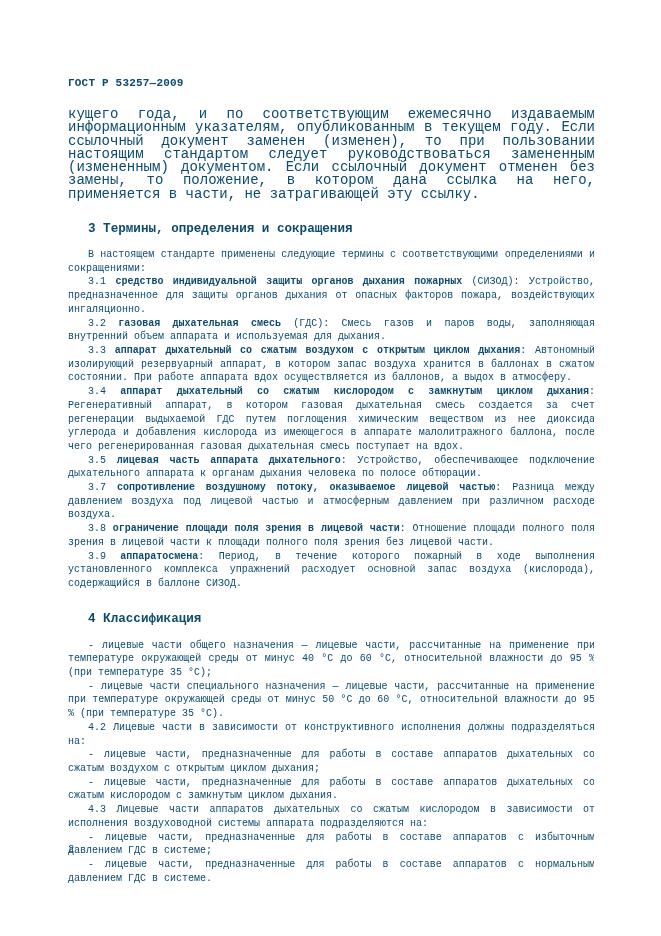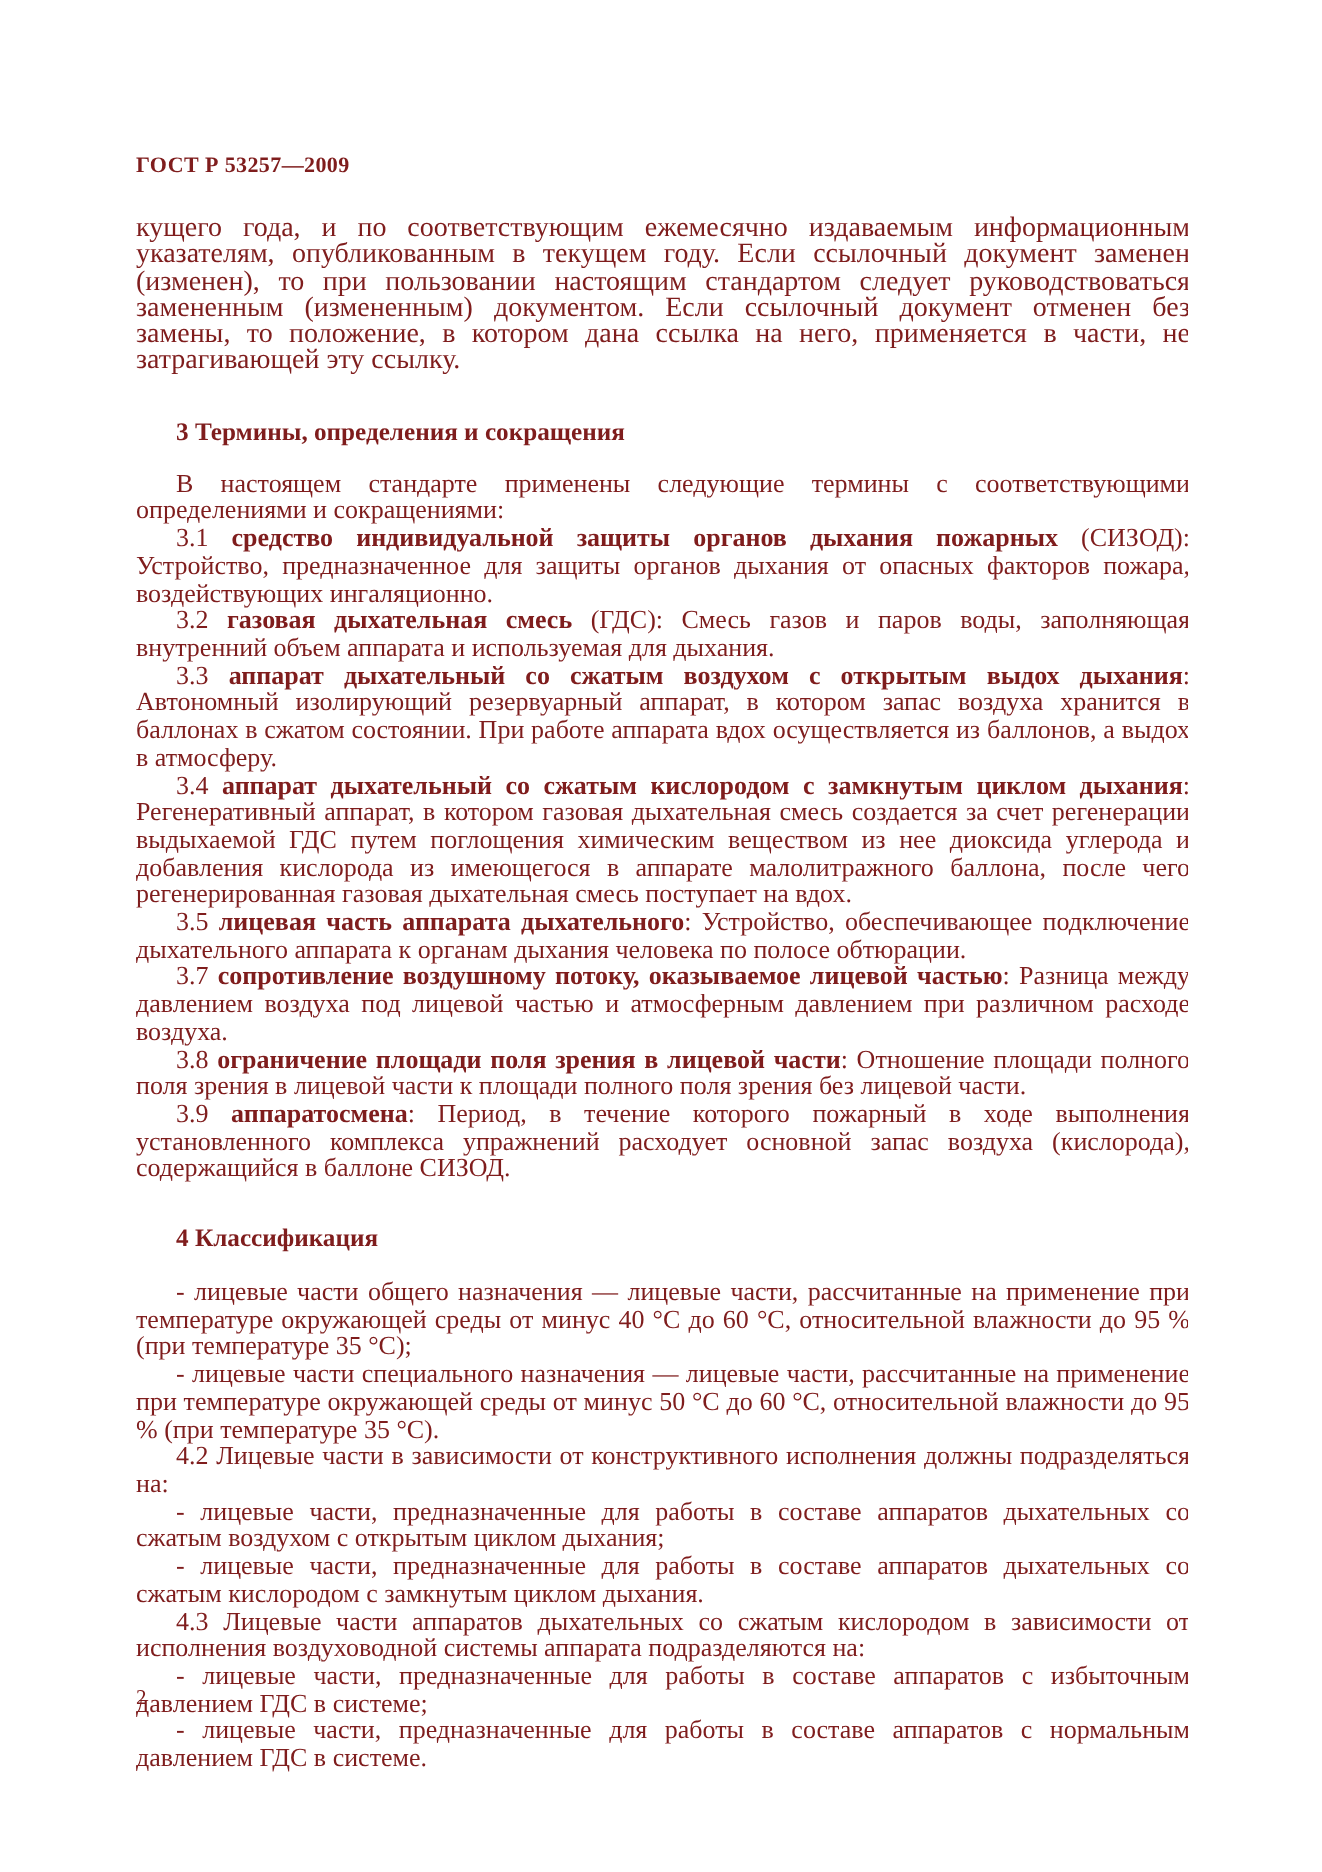--- a/index.html
+++ b/index.html
@@ -1,22 +1,22 @@
 <!DOCTYPE html>
 <html lang="ru"><head>
 <meta charset="utf-8">
 <style>
   html, body { margin: 0; padding: 0; background: #ffffff; }
   .page {
     position: relative;
     width: 594px;
     height: 936px;
     background: #ffffff;
-    color: #7f1d1d;
-    font-family: Liberation Serif, serif;
+    color: #0c4a6e;
+    font-family: Liberation Mono, monospace;
     overflow: hidden;
   }
   .content {
     position: absolute;
     left: 68px;
     top: 77px;
     width: 527px;
   }
   .doc-header {
     font-size: 11px;
@@ -34,21 +34,21 @@
     font-size: 12.6px;
     font-weight: 700;
     line-height: 15px;
     margin: 21px 0 11px 20px;
   }
   .sec-title.second {
     margin-bottom: 12px;
   }
   .body-p {
     margin: 0;
-    font-size: 13px;
+    font-size: 10px;
     line-height: 13.7px;
     text-align: justify;
     text-indent: 20px;
   }
   .body-p b { font-weight: 700; }
   .page-num {
     position: absolute;
     left: 68px;
     top: 843px;
     font-size: 10.5px;
@@ -66,21 +66,21 @@
     <p class="intro">кущего года, и по соответствующим ежемесячно издаваемым информационным указателям, опубликованным в текущем году. Если ссылочный документ заменен (изменен), то при пользовании настоящим стандартом следует руководствоваться замененным (измененным) документом. Если ссылочный документ отменен без замены, то положение, в котором дана ссылка на него, применяется в части, не затрагивающей эту ссылку.</p>
 
     <h2 class="sec-title">3 Термины, определения и сокращения</h2>
 
     <p class="body-p">В настоящем стандарте применены следующие термины с соответствующими определениями и сокращениями:</p>
 
     <p class="body-p"><span>3.1</span> <b>средство индивидуальной защиты органов дыхания пожарных</b><span> (СИЗОД): Устройство, предназначенное для защиты органов дыхания от опасных факторов пожара, воздействующих ингаляционно.</span></p>
 
     <p class="body-p"><span>3.2</span> <b>газовая дыхательная смесь</b><span> (ГДС): Смесь газов и паров воды, заполняющая внутренний объем аппарата и используемая для дыхания.</span></p>
 
-    <p class="body-p"><span>3.3</span> <b>аппарат дыхательный со сжатым воздухом с открытым выдох дыхания</b><span>: Автономный изолирующий резервуарный аппарат, в котором запас воздуха хранится в баллонах в сжатом состоянии. При работе аппарата вдох осуществляется из баллонов, а выдох в атмосферу.</span></p>
+    <p class="body-p"><span>3.3</span> <b>аппарат дыхательный со сжатым воздухом с открытым циклом дыхания</b><span>: Автономный изолирующий резервуарный аппарат, в котором запас воздуха хранится в баллонах в сжатом состоянии. При работе аппарата вдох осуществляется из баллонов, а выдох в атмосферу.</span></p>
 
     <p class="body-p"><span>3.4</span> <b>аппарат дыхательный со сжатым кислородом с замкнутым циклом дыхания</b><span>: Регенеративный аппарат, в котором газовая дыхательная смесь создается за счет регенерации выдыхаемой ГДС путем поглощения химическим веществом из нее диоксида углерода и добавления кислорода из имеющегося в аппарате малолитражного баллона, после чего регенерированная газовая дыхательная смесь поступает на вдох.</span></p>
 
     <p class="body-p"><span>3.5</span> <b>лицевая часть аппарата дыхательного</b><span>: Устройство, обеспечивающее подключение дыхательного аппарата к органам дыхания человека по полосе обтюрации.</span></p>
 
 
     <p class="body-p"><span>3.7</span> <b>сопротивление воздушному потоку, оказываемое лицевой частью</b><span>: Разница между давлением воздуха под лицевой частью и атмосферным давлением при различном расходе воздуха.</span></p>
 
     <p class="body-p"><span>3.8</span> <b>ограничение площади поля зрения в лицевой части</b><span>: Отношение площади полного поля зрения в лицевой части к площади полного поля зрения без лицевой части.</span></p>
 

